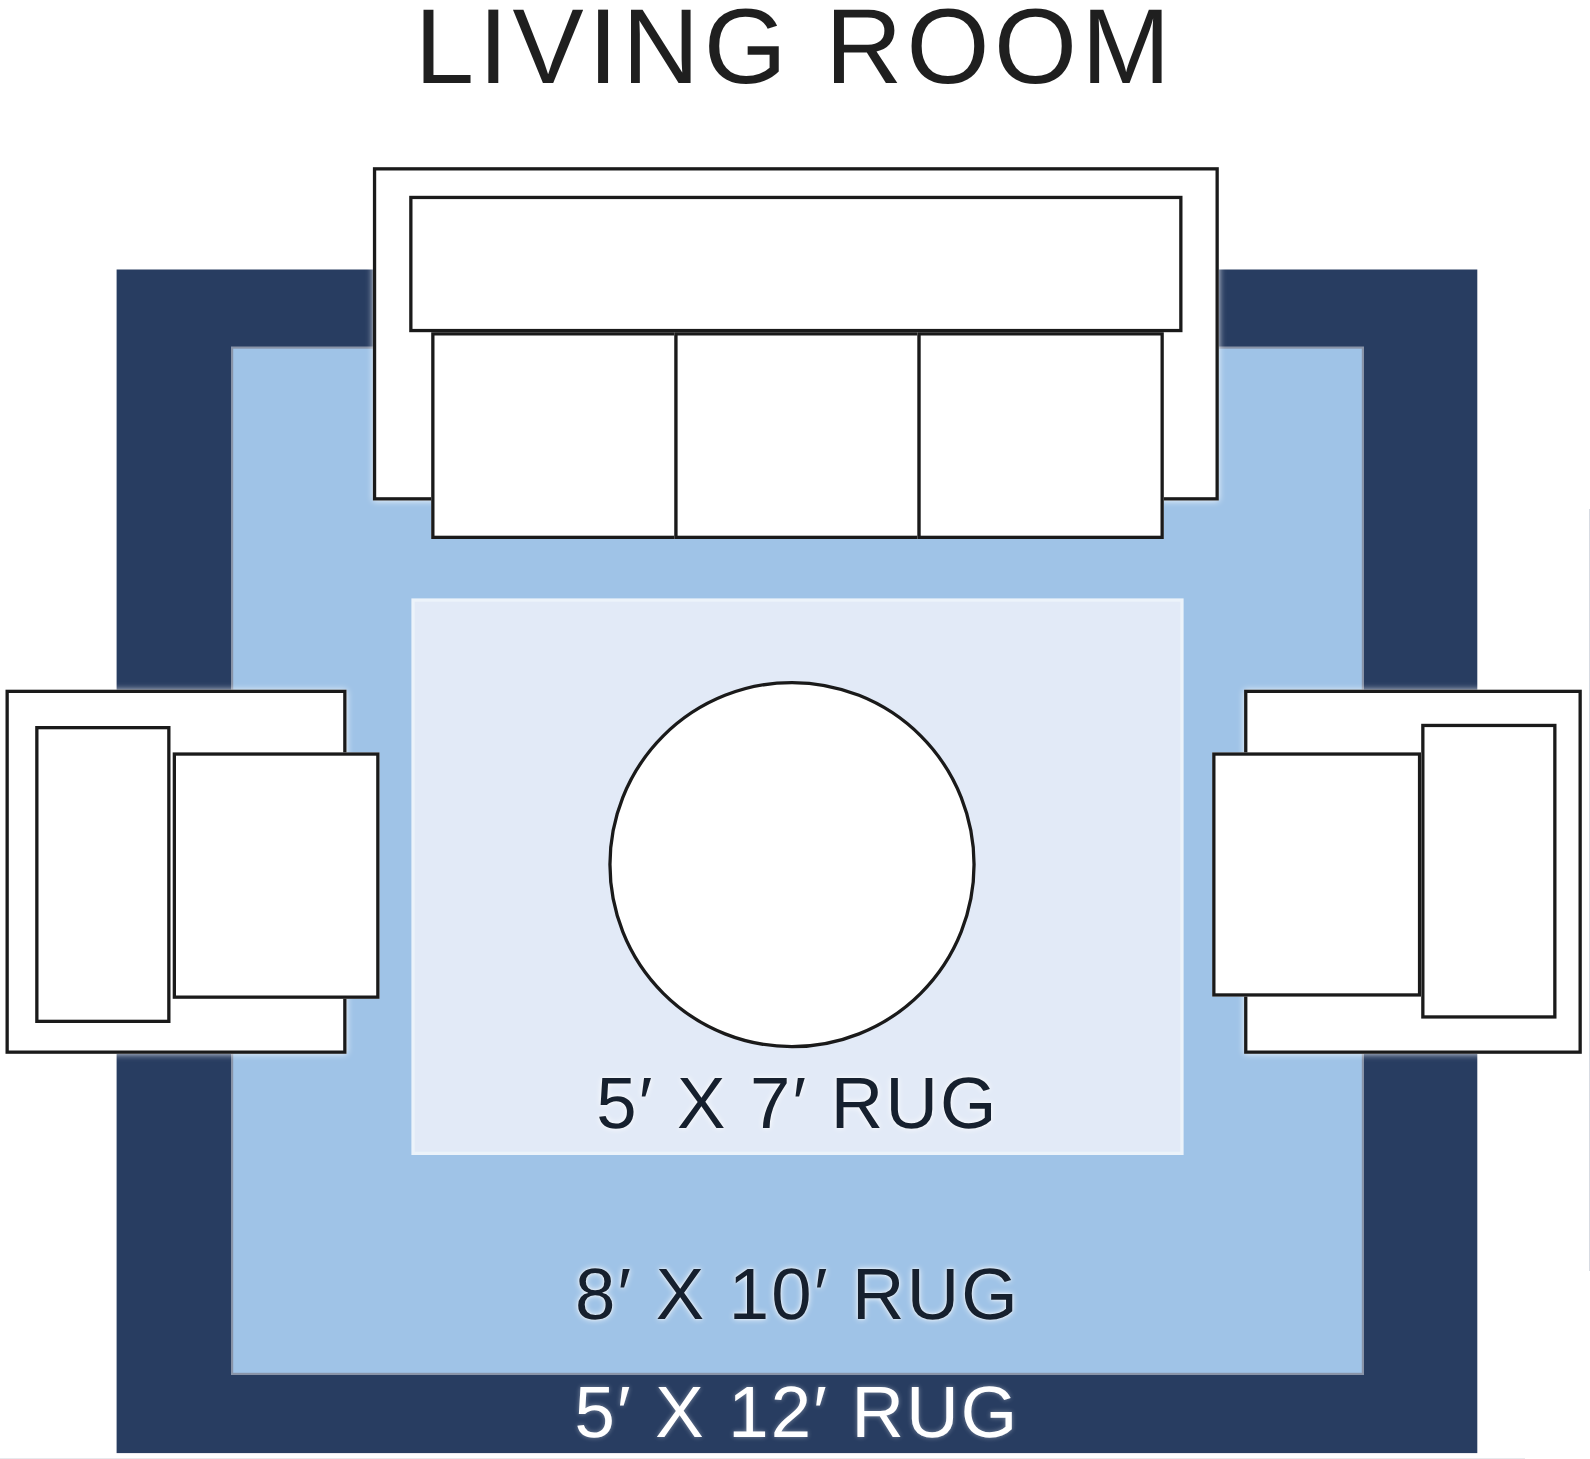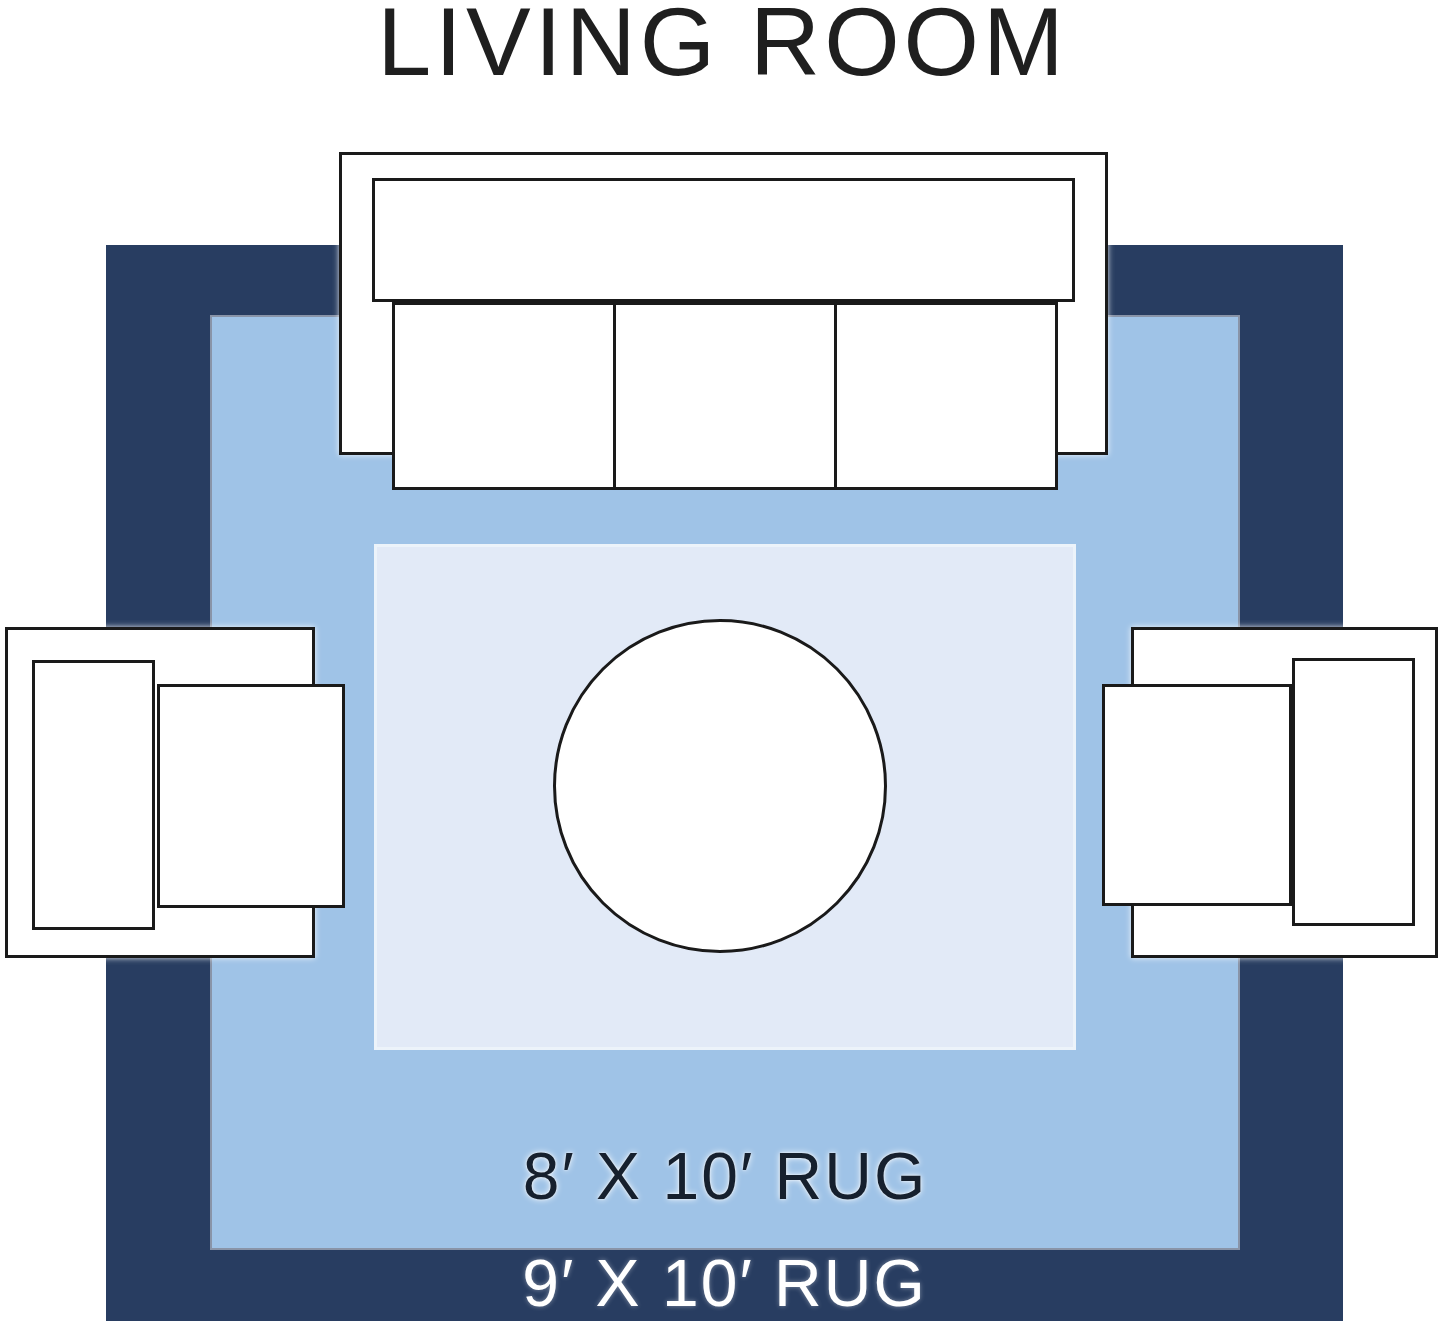--- a/index.html
+++ b/index.html
@@ -126,22 +126,23 @@
 <body>
 
 <div class="stage">
 
   <div class="title">LIVING ROOM</div>
 
   <div class="rug rug-9x12"></div>
   <div class="rug rug-8x10"></div>
   <div class="rug rug-5x7"></div>
 
+  <div class="rug-label label-5x7">5′ X 7′ RUG</div>
   <div class="rug-label label-8x10">8′ X 10′ RUG</div>
-  <div class="rug-label label-9x12">9′ X 10′ RUG</div>
+  <div class="rug-label label-9x12">5′ X 12′ RUG</div>
 
   <div class="piece sofa-body"></div>
   <div class="piece sofa-back"></div>
   <div class="sofa-seats">
     <div class="sofa-seat"></div>
     <div class="sofa-seat"></div>
     <div class="sofa-seat"></div>
   </div>
 
   <div class="piece al-body"></div>

